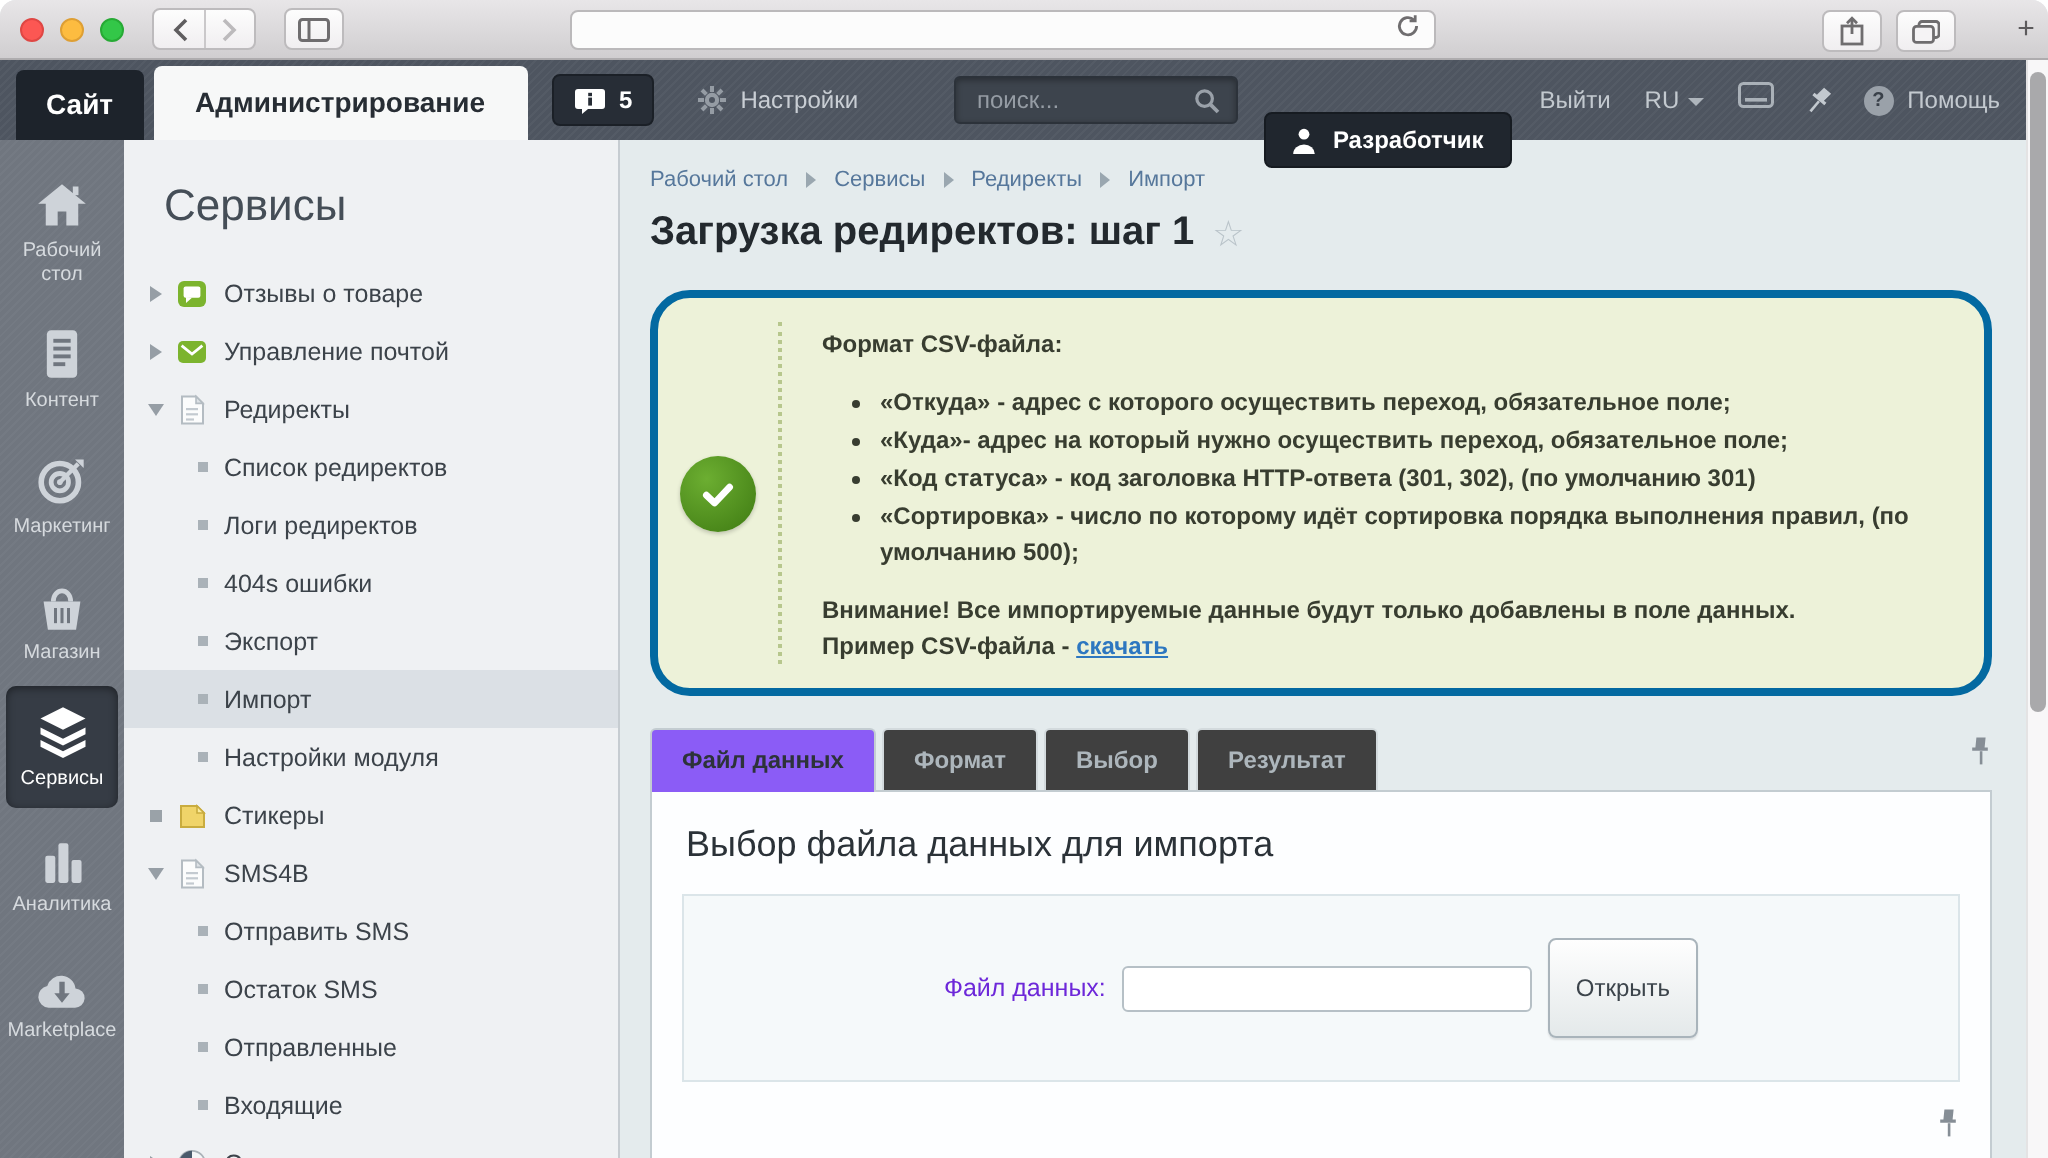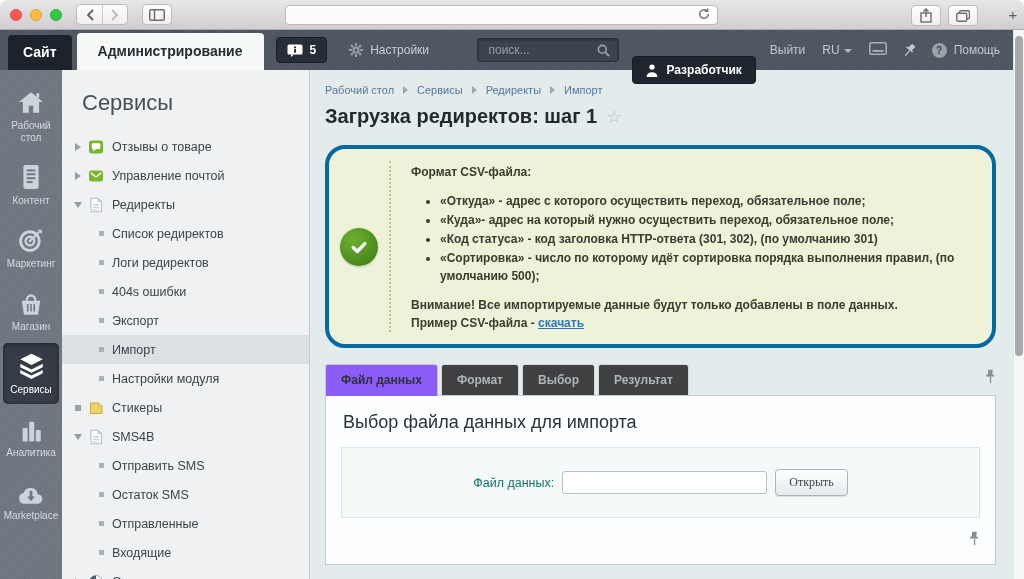--- a/index.html
+++ b/index.html
@@ -81,23 +81,23 @@
   .infobox-link { color:#2d77c0; text-decoration:underline; cursor:pointer; }
 
   .tabs-row { display:flex; align-items:flex-end; margin-top:16px; }
   .tab { font-size:12px; font-weight:bold; padding:8px 15px; margin-right:3px; border:1px solid #d3dadd; border-bottom:none; border-radius:3px 3px 0 0; background:#404040; color:#adb6bc; cursor:default; }
   .tab.active { background:#8b5cf6; color:#2d3339; border-color:#c3ccd1; margin-bottom:-1px; padding-bottom:9px; position:relative; z-index:2; cursor:pointer; }
   .pin-btn { margin-left:auto; margin-bottom:7px; cursor:pointer; }
 
   .panel { background:#fdfeff; border:1px solid #c3ccd1; position:relative; z-index:1; }
   .panel-title { font-size:18px; color:#2b3238; padding:16px 17px 4px; }
   .field-box { margin:10px 15px 0; background:#f5f9fa; border:1px solid #dbe5e9; display:flex; align-items:center; justify-content:center; gap:8px; padding:21px 10px; }
-  .field-label { font-size:12.5px; color:#0f766e; }
+  .field-label { font-size:12.5px; color:#6d28d9; }
   .field-input { width:205px; height:23px; border:1px solid #b6c0c6; border-radius:3px; background:#fff; font-family:"Liberation Sans",sans-serif; font-size:12px; padding:0 6px; outline:none; }
-  .open-btn { font-size:12px; color:#3c444b; background:linear-gradient(#fefefe,#e4e9ea); border:1px solid #a9b4bb; border-radius:4px; padding:5px 13px; box-shadow:0 1px 1px rgba(0,0,0,.1); cursor:pointer; font-family:Liberation Serif, serif; }
+  .open-btn { font-size:12px; color:#3c444b; background:linear-gradient(#fefefe,#e4e9ea); border:1px solid #a9b4bb; border-radius:4px; padding:17px 13px; box-shadow:0 1px 1px rgba(0,0,0,.1); cursor:pointer; font-family:Liberation Sans, sans-serif; }
   .panel-btns { display:flex; align-items:center; padding:13px 15px 14px; }
   .next-btn { font-size:12.5px; font-weight:bold; color:#fff; background:linear-gradient(#9ac235,#79a324); border:1px solid #679117; border-radius:4px; padding:6px 14px; text-shadow:0 1px 1px rgba(0,0,0,.25); box-shadow:inset 0 1px 0 rgba(255,255,255,.35); cursor:pointer; font-family:"Liberation Sans",sans-serif; }
   .panel-btns .pin-btn { margin-bottom:0; }
 
   .scrollbar { position:absolute; top:30px; right:0; bottom:0; width:11px; background:#f8f7f8; border-left:1px solid #e4e3e4; z-index:60; }
   .scroll-thumb { position:absolute; top:6px; left:1px; width:8px; height:320px; background:#a9a9ab; border-radius:5px; }
 </style>
 </head>
 <body>
 

